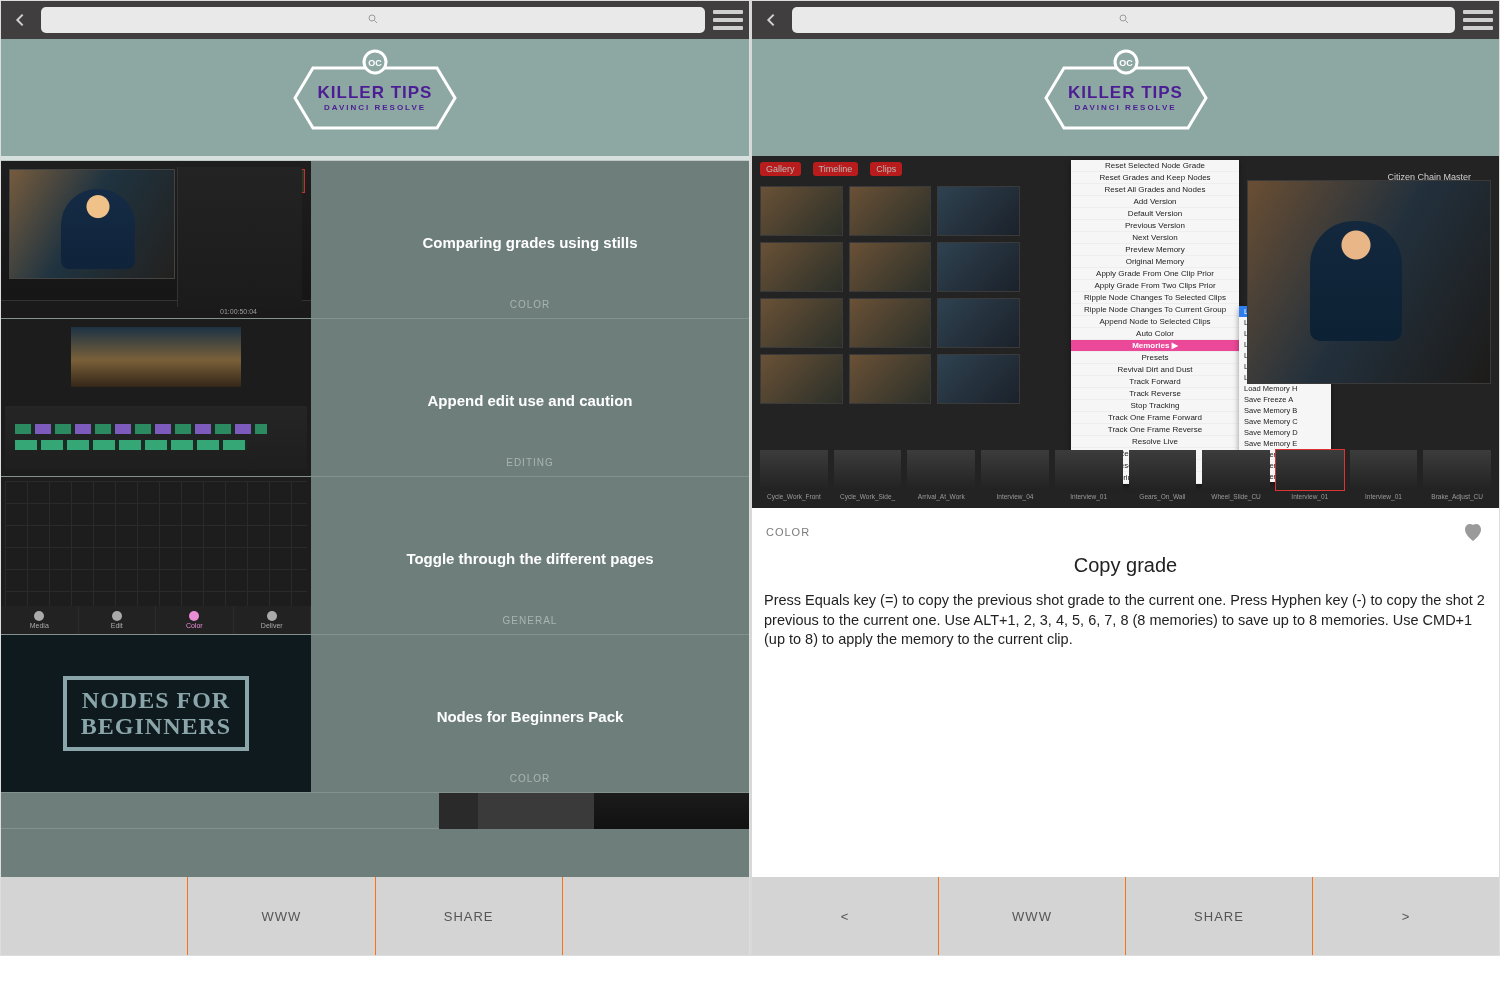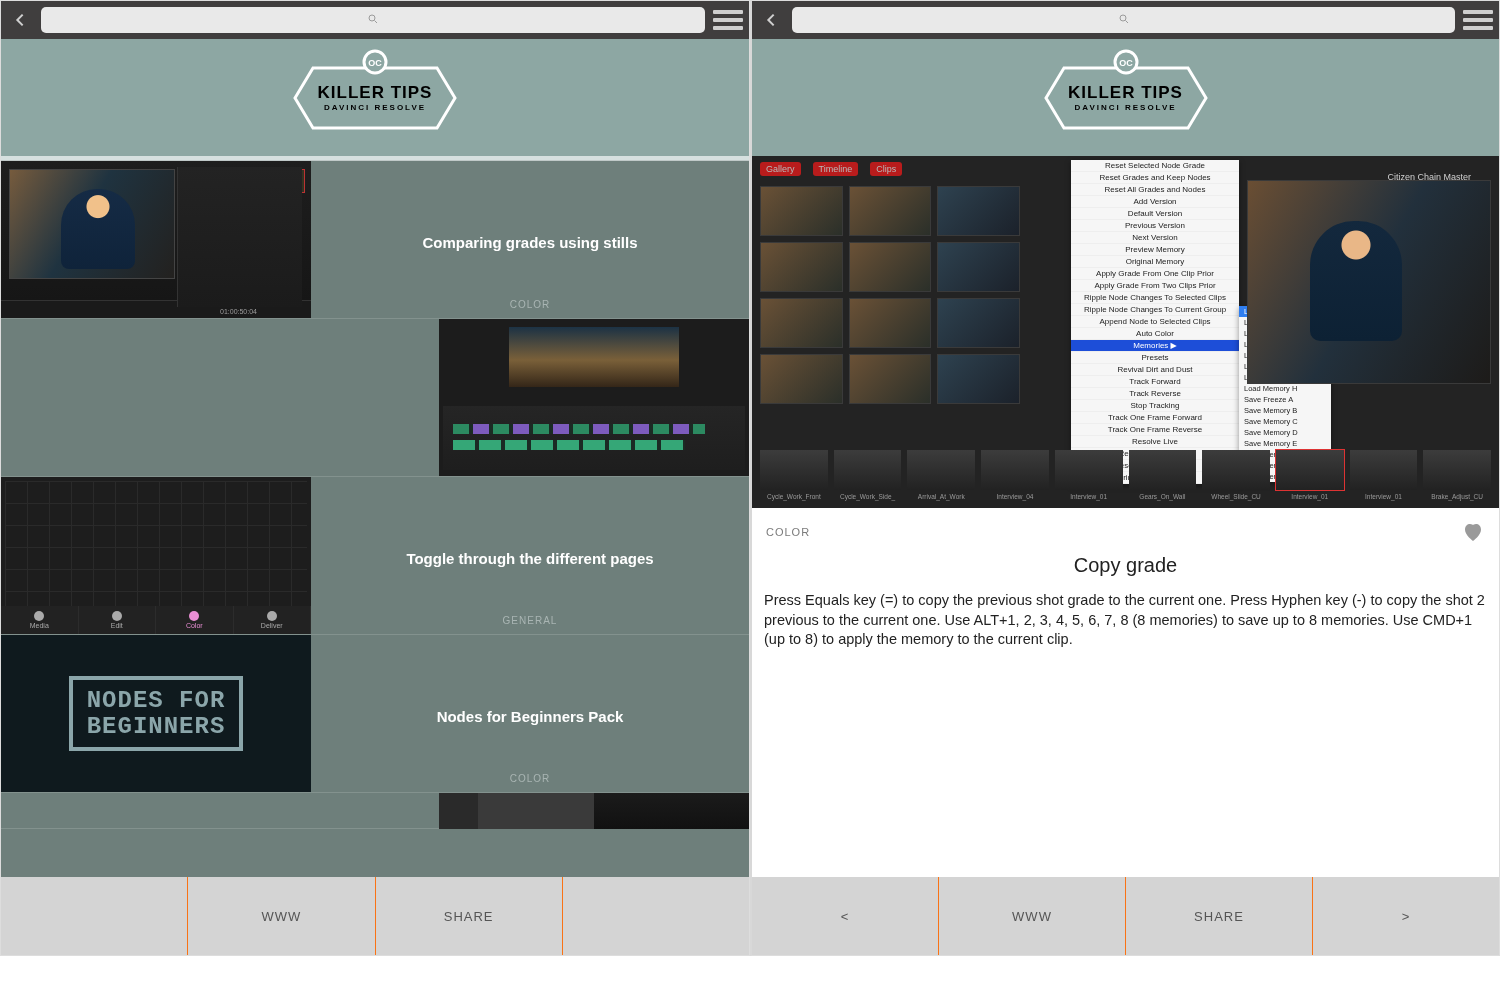--- a/index.html
+++ b/index.html
@@ -15,21 +15,21 @@
   .search { flex: 1; height: 26px; background: #e9e9e9; border-radius: 5px; display: flex; align-items: center; justify-content: center; position: relative; }
   .search input { border: none; background: transparent; width: 100%; height: 100%; padding: 0 26px 0 26px; font-size: 12px; outline: none; text-align: center; }
   .search .mag { position: absolute; left: 50%; transform: translateX(-50%); color: #9b9b9b; }
   .menu-btn { width: 30px; height: 26px; display: flex; flex-direction: column; gap: 4px; justify-content: center; cursor: pointer; }
   .menu-btn span { height: 4px; background: #cfcfcf; border-radius: 1px; }
 
   
   .hero { height: 117px; background: #8da7a3; display: flex; align-items: center; justify-content: center; }
   .badge { position: relative; width: 200px; height: 100px; display: flex; align-items: center; justify-content: center; }
   .badge svg { position: absolute; inset: 0; }
-  .badge-text { position: relative; text-align: center; color: #000000; font-weight: 700; letter-spacing: 1px; }
+  .badge-text { position: relative; text-align: center; color: #4c1d95; font-weight: 700; letter-spacing: 1px; }
   .badge-text .kt { font-size: 17px; }
   .badge-text .dv { font-size: 8px; letter-spacing: 2px; margin-top: 0; }
 
   
   .list { position: absolute; top: 155px; bottom: 78px; left: 0; right: 0; background: #6e7f7b; overflow: hidden; }
   .list-header { height: 5px; background: #d6e0df; border-bottom: 1px solid rgba(0,0,0,.1); }
   .row { display: flex; height: 158px; border-bottom: 1px solid rgba(255,255,255,.15); position: relative; cursor: pointer; justify-content: flex-end; }
   .row:first-of-type { border-top: 1px solid rgba(255,255,255,.12); }
   .thumb { width: 310px; height: 100%; background: #262626; position: relative; overflow: hidden; }
   .row-body { flex: 1; display: flex; flex-direction: column; align-items: center; justify-content: center; padding: 10px 14px 4px; position: relative; }
@@ -52,21 +52,21 @@
   .thumb2 .tl::after { content:""; position:absolute; left:10px; top:34px; right:60px; height:10px; background:repeating-linear-gradient(90deg,#35a777 0 22px,#1b2b24 22px 26px); }
 
   .thumb3 { background:#1d1d1d; }
   .thumb3 .grid { position:absolute; inset:4px 4px 28px 4px; background-image:linear-gradient(#2a2a2a 1px, transparent 1px), linear-gradient(90deg,#2a2a2a 1px, transparent 1px); background-size:22px 22px; }
   .thumb3 .tabs { position:absolute; left:0; right:0; bottom:0; height:28px; background:#222; display:flex; }
   .thumb3 .tab { flex:1; display:flex; flex-direction:column; align-items:center; justify-content:center; color:#aaa; font-size:7px; gap:1px; border-right:1px solid #2c2c2c;}
   .thumb3 .tab.active { color:#e98ed4; }
   .thumb3 .tab .dot{ width:10px;height:10px;border-radius:50%; background:currentColor; }
 
   .thumb4 { background:#0f1a1e; display:flex; align-items:center; justify-content:center; }
-  .thumb4 .nfb { border:4px solid #8ba6aa; padding:8px 14px; color:#8ba6aa; font-weight:700; font-size:24px; letter-spacing:1px; line-height:1.05; text-align:center; font-family:Liberation Mono, monospace; }
+  .thumb4 .nfb { border:4px solid #8ba6aa; padding:8px 14px; color:#8ba6aa; font-weight:700; font-size:24px; letter-spacing:1px; line-height:1.05; text-align:center; font-family:Liberation Serif, serif; }
 
   .thumb5 { background:#1d1d1d; height:36px !important; }
   .row5 { height:36px; }
   .row5 .thumb { width:310px; height:36px; }
   .thumb5::before { content:""; position:absolute; left:0; top:0; bottom:0; width:50%; background:linear-gradient(90deg,#2a2a2a 0 25%, #3a3a3a 25% 50%); }
   .thumb5::after { content:""; position:absolute; right:0; top:0; bottom:0; width:50%; background:linear-gradient(#1b1b1b,#111); }
 
   
   .bottombar { position:absolute; bottom:0; left:0; right:0; height:78px; background:#d4d4d4; display:flex; }
   .bb-cell { flex:1; display:flex; align-items:center; justify-content:center; color:#555; font-size:13px; letter-spacing:1px; cursor:pointer; }
@@ -76,21 +76,21 @@
   
   .article-wrap { position:absolute; top:155px; bottom:78px; left:0; right:0; overflow:hidden; background:#fff;}
   .article-img { height:352px; background:#232323; position:relative; }
   .ai-topstrip { position:absolute; top:6px; left:8px; right:8px; height:14px; display:flex; gap:12px; align-items:center; color:#b9b9b9; font-size:9px;}
   .ai-topstrip .pill{background:#b91c1c; padding:2px 6px; border-radius:3px;}
   .ai-grid { position:absolute; left:8px; top:30px; width:260px; bottom:60px; display:grid; grid-template-columns:repeat(3,1fr); grid-auto-rows:50px; gap:6px; }
   .ai-grid .g{ background:linear-gradient(135deg,#6a5136,#2a2f29); border:1px solid #3a3a3a;}
   .ai-grid .g:nth-child(3n){ background:linear-gradient(135deg,#2e4250,#1b212a);}
   .ai-menu { position:absolute; right:260px; top:4px; width:168px; background:#f6f6f6; color:#222; font-size:8px; box-shadow:0 2px 6px rgba(0,0,0,.4);}
   .ai-menu .mi{ padding:1px 6px; border-bottom:1px solid #eee; white-space:nowrap; overflow:hidden; text-overflow:ellipsis;text-align:center;}
-  .ai-menu .mi.hl{ background:#1d4ed8; color:#fff;}
+  .ai-menu .mi.hl{ background:#ec4899; color:#fff;font-weight:bold;}
   .ai-sub { position:absolute; right:168px; top:150px; width:92px; background:#f6f6f6; color:#222; font-size:7.5px; box-shadow:0 2px 6px rgba(0,0,0,.4);}
   .ai-sub .mi{ padding:1px 5px; white-space:nowrap;}
   .ai-sub .mi.hl{ background:#2f7ef0; color:#fff;}
   .ai-viewer{ position:absolute; right:8px; top:24px; width:244px; height:204px; background:linear-gradient(120deg,#6a4e33 0%,#22303c 50%,#1d1b19 100%); border:1px solid #3a3a3a;}
   .ai-viewer .pr{ position:absolute; left:62px; top:40px; width:92px; height:120px; background:radial-gradient(circle at 50% 20%, #e9b787 0 14px, transparent 15px), linear-gradient(#13283d,#0d2134); border-radius:44px 44px 10px 10px;}
   .ai-viewer-lbl{ position:absolute; right:20px; top:10px; color:#cfcfcf; font-size:9px;}
   .ai-strip{ position:absolute; left:8px; right:8px; bottom:8px; height:50px; display:flex; gap:6px;}
   .ai-strip .t{ flex:1; background:linear-gradient(#3c3c3c,#222); height:40px; position:relative;}
   .ai-strip .t.sel{ outline:1px solid #d33;}
   .ai-strip .lab{ position:absolute; bottom:-10px; left:0; right:0; text-align:center; font-size:6.5px; color:#9b9b9b;}
@@ -156,20 +156,24 @@
         <div class="row-body">
           <div class="row-title">Comparing grades using stills</div>
           <div class="row-cat">COLOR</div>
         </div>
       </div>
 
       <div class="row">
         <div class="thumb thumb2">
           <div class="viewer"></div>
             <div class="tl"></div>
+        </div>
+        <div class="row-body">
+          <div class="row-title">Append edit use and caution</div>
+          <div class="row-cat">EDITING</div>
         </div>
       </div>
 
       <div class="row">
         <div class="thumb thumb3">
           <div class="grid"></div>
           <div class="tabs">
             <div class="tab">
                 <div class="dot"></div>
                 <span>Media</span>

